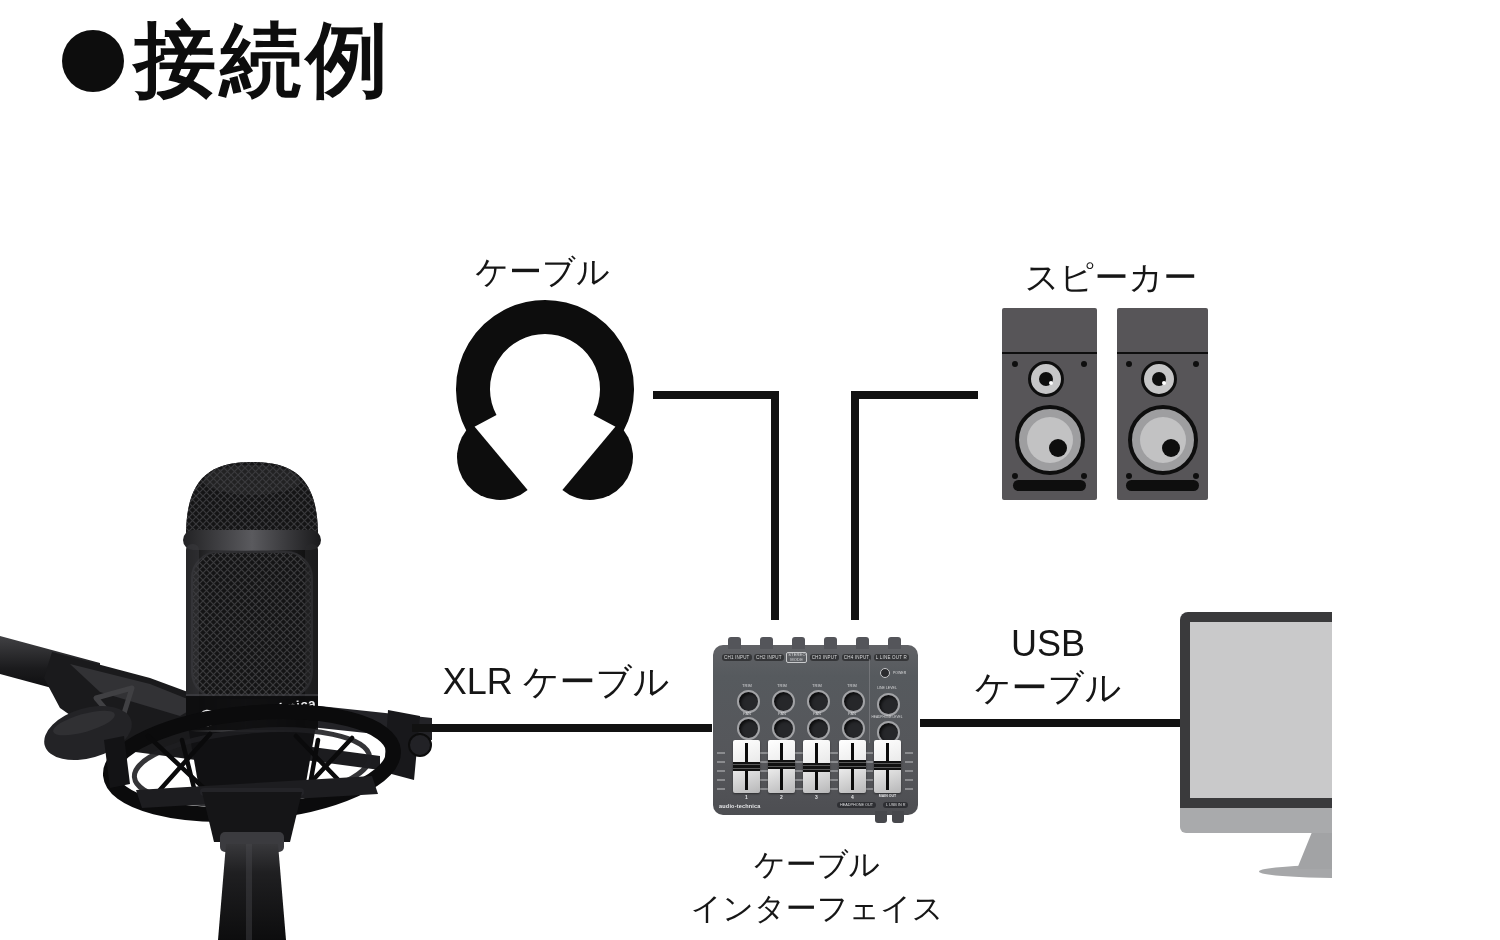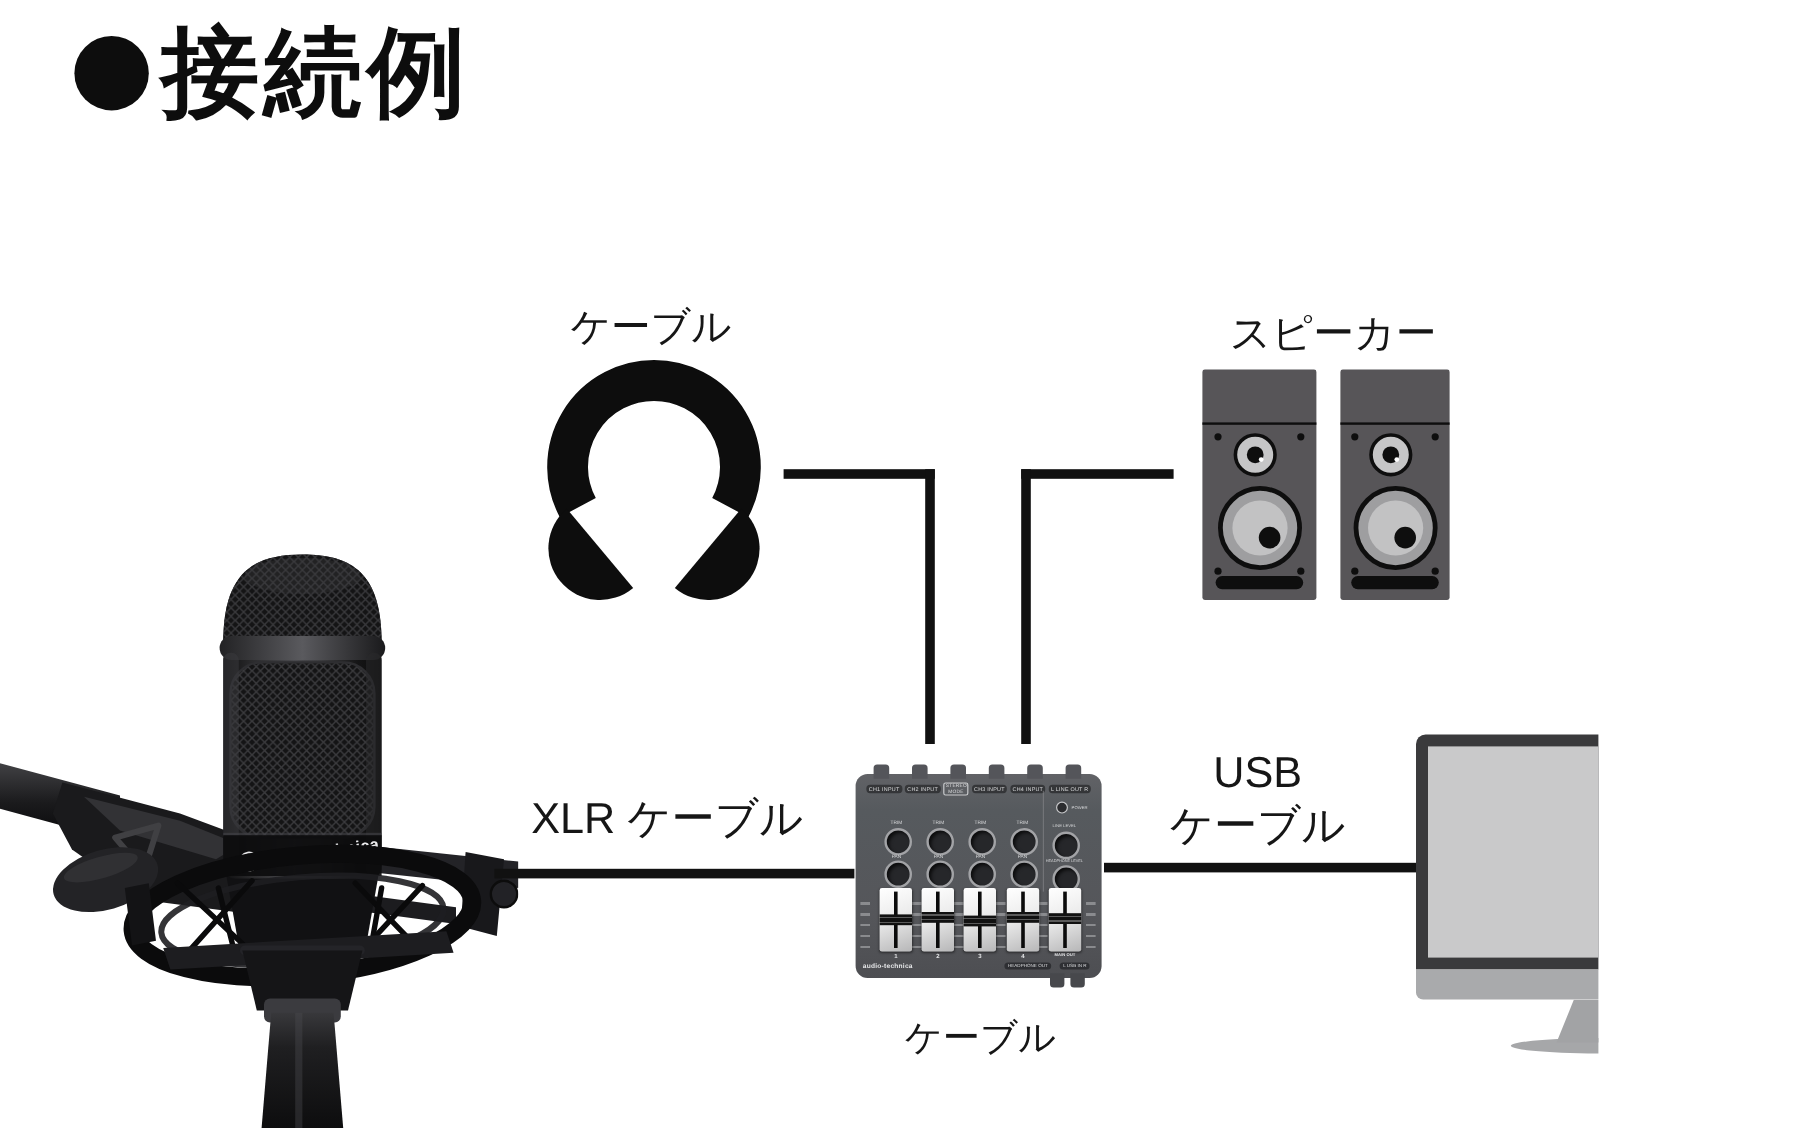--- a/index.html
+++ b/index.html
@@ -318,20 +318,21 @@
 
     <div class="iface-bottom">
       <span class="iface-brand">audio-technica</span>
       <span class="iface-badge" style="left:118px">HEADPHONE OUT</span>
       <span class="iface-badge" style="left:164px">L USB IN R</span>
     </div>
   </div>
 
   <div class="jp-label" style="left:667px;top:843px;width:300px;font-size:31px;line-height:44px">
     <div>ケーブル</div>
+    <div>インターフェイス</div>
   </div>
 
   <div class="pc-bezel">
     <div class="pc-camera"></div>
     <div class="pc-screen"></div>
   </div>
   <div class="pc-chin"></div>
   <div class="pc-base"></div>
   <div class="pc-stand"></div>
 

